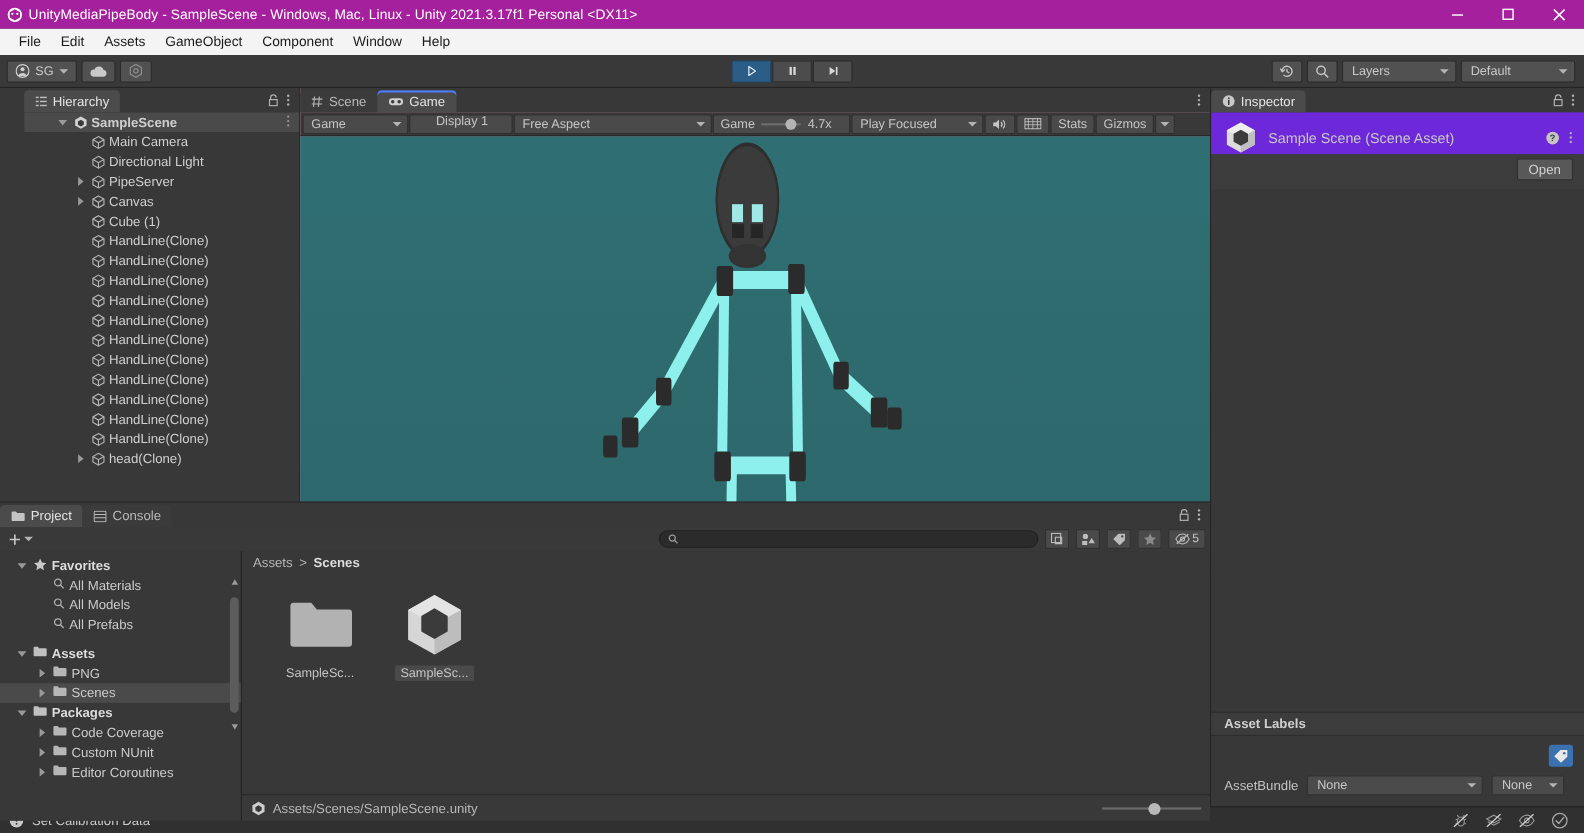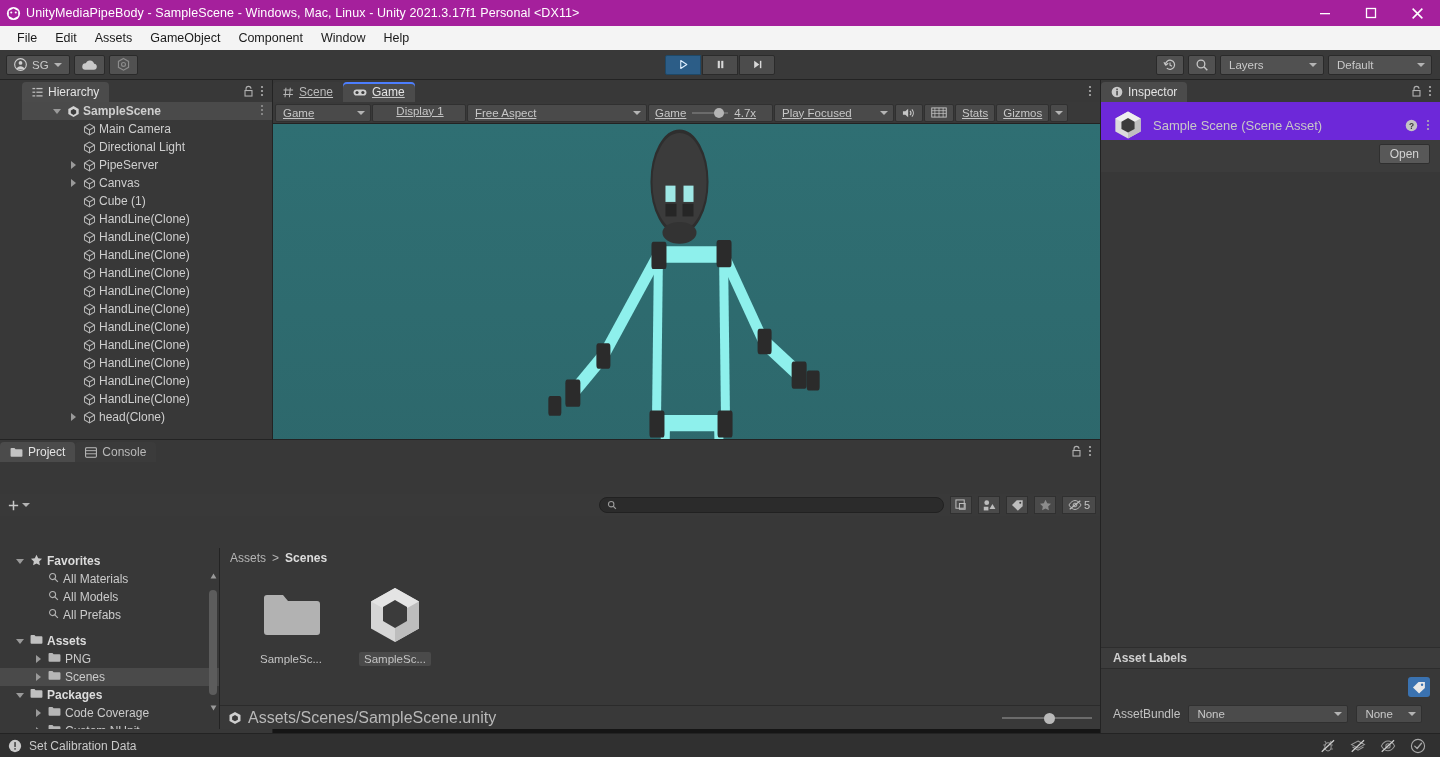--- a/index.html
+++ b/index.html
@@ -91,21 +91,21 @@
   .tree { flex:1 1 auto; overflow: hidden; background:#383838; }
   .trow { height: 18px; display: flex; align-items: center; gap: 3px; padding-left: 4px; font-size: 12px; color: #cfcfcf; white-space: nowrap;}
   .trow.sel { background: #4a4a4a; }
   .tw { width: 12px; flex:0 0 12px; display:flex; align-items:center; justify-content:center; }
   .arrow-r { width:0;height:0;border-top:4px solid transparent;border-bottom:4px solid transparent;border-left:5px solid #9a9a9a; }
   .arrow-d { width:0;height:0;border-left:4px solid transparent;border-right:4px solid transparent;border-top:5px solid #9a9a9a; }
   .trow .go-icon { flex:0 0 14px; display:flex; align-items:center; justify-content:center;}
   .trow .dots { margin-left:auto; padding-right:8px; color:#9a9a9a; letter-spacing:0; font-size:11px;}
 
   
-  .gamepanel { flex:1 1 auto; display:flex; flex-direction:column; min-height:0; background:#f9a8d4;text-decoration:underline; }
+  .gamepanel { flex:1 1 auto; display:flex; flex-direction:column; min-height:0; background:#f9a8d4; }
   .gv-toolbar {
     height: 22px; flex:0 0 22px; background: #393939; display: flex; align-items: center; gap: 1px; padding: 0 2px;
     border-bottom:1px solid #232323;
   }
   .gv-drop {
     height: 18px; background: #4a4a4a; border:1px solid #303030; border-radius:2px; display:flex; align-items:center;
     justify-content: space-between; gap: 8px; padding: 0 5px 0 7px; color:#c6c6c6; font-size: 11.5px;
   }
   .gv-btn { height:18px; background:#4a4a4a; border:1px solid #303030; border-radius:2px; display:flex; align-items:center; padding:0 6px; gap:4px; color:#c6c6c6; font-size:11.5px;}
   .slider-wrap { display:flex; align-items:center; gap:6px; }
@@ -121,21 +121,21 @@
   .p-right { flex:1 1 auto; display:flex; flex-direction:column; min-width:0; background:#383838;}
   .psearch { width: 345px; height: 16px; background:#2b2b2b; border:1px solid #212121; border-radius:8px; display:flex; align-items:center; padding:0 7px; gap:4px;}
   .pic-btn { width:22px; height:18px; background:#4a4a4a; border:1px solid #303030; display:flex; align-items:center; justify-content:center;}
   .breadcrumb { height: 20px; flex:0 0 20px; display: flex; align-items: center; gap: 6px; padding: 0 10px; font-size:12px; color:#b6b6b6; background:#383838;}
   .grid { flex:1 1 auto; display:flex; gap:18px; padding: 16px 0 0 28px; align-content:flex-start; flex-wrap:wrap; background:#383838; min-height:0; overflow:hidden;}
   .asset { width: 86px; display:flex; flex-direction:column; align-items:center; gap:6px;}
   .asset-thumb { width:64px; height:62px; display:flex; align-items:center; justify-content:center;}
   .asset-label { font-size: 11.5px; color:#c4c4c4; padding: 1px 5px; border-radius:2px; white-space:nowrap;}
   .asset.sel .asset-label { background:#4a4a4a; }
   .p-footer { height: 24px; flex:0 0 24px; background:#393939; display:flex; align-items:center; gap:6px; padding:0 8px; border-top:1px solid #2b2b2b;}
-  .p-footer .path { font-size:16px; color:#b8b8b8;}
+  .p-footer .path { font-size:12px; color:#b8b8b8;}
   .zoom-slider { margin-left:auto; width: 90px; height: 12px; display:flex; align-items:center; position:relative;}
   .zoom-track { width:100%; height:2px; background:#6b6b6b;}
   .zoom-knob { position:absolute; left:42px; top:1px; width:11px; height:11px; border-radius:50%; background:#b9b9b9;}
 
   
   .ptree { padding-top: 4px; }
   .prow { height: 18px; display:flex; align-items:center; gap:4px; font-size:12px; color:#cbcbcb; white-space:nowrap; padding-left:4px;}
   .prow.sel { background:#4a4a4a; }
   .prow.bold { font-weight: bold; color:#dcdcdc;}
   .pscroll { position:absolute; right:2px; top:24px; width:8px; height:150px; }
@@ -701,21 +701,21 @@
             <circle cx="406" cy="32" r="28" fill="none" stroke="#2e2e2e" stroke-width="2"></circle>
             <rect x="392" y="34" width="10" height="9" fill="#9fe8e6"></rect>
             <rect x="410" y="34" width="10" height="9" fill="#9fe8e6"></rect>
             <rect x="392" y="44" width="11" height="7" fill="#262626"></rect>
             <rect x="409" y="44" width="11" height="7" fill="#262626"></rect>
             <ellipse cx="406" cy="60" rx="17" ry="6" fill="#333"></ellipse>
           </svg>
         </div>
       </div>
 
-      <div class="project" style="position:absolute;left:0;bottom:28px;width:1100px;height:290px;gap:32px;">
+      <div class="project" style="position:absolute;left:0;bottom:11px;width:1100px;height:290px;">
         <div class="tabstrip">
           <div class="tab active">
             <span class="glyph">
               <svg width="13" height="11" viewBox="0 0 14 11">
                   <path d="M0.6 1.6 a1 1 0 0 1 1-1 h3.2 l1.2 1.4 h6.4 a1 1 0 0 1 1 1 v6 a1 1 0 0 1 -1 1 h-10.8 a1 1 0 0 1 -1 -1 z" fill="#c4c4c4"></path>
                 </svg>
             </span>
             <span>Project</span>
           </div>
           <div class="tab">

